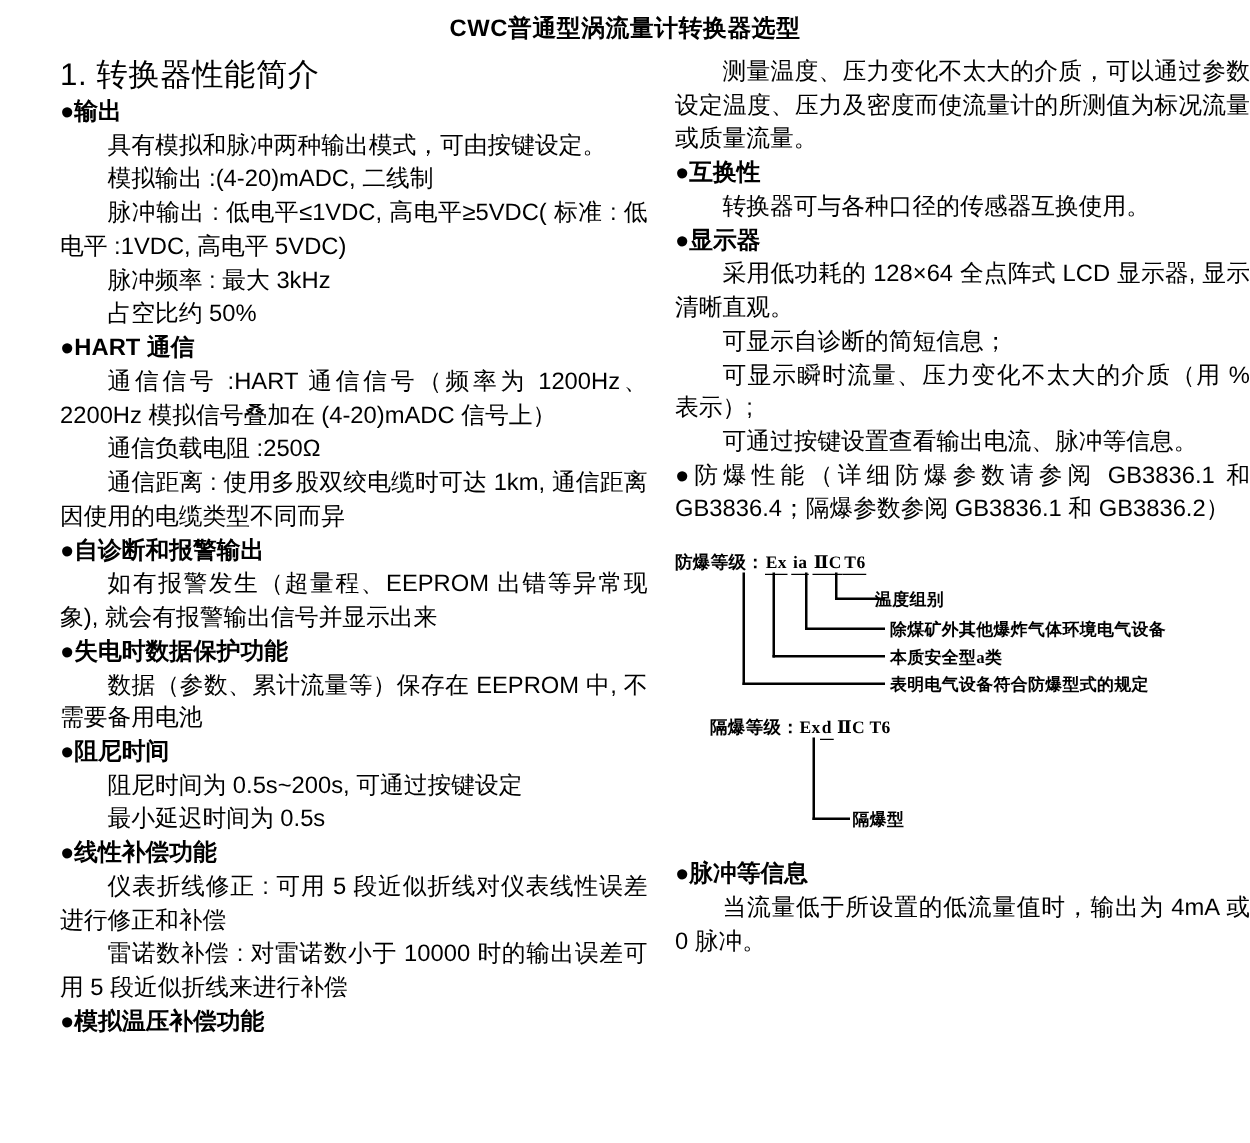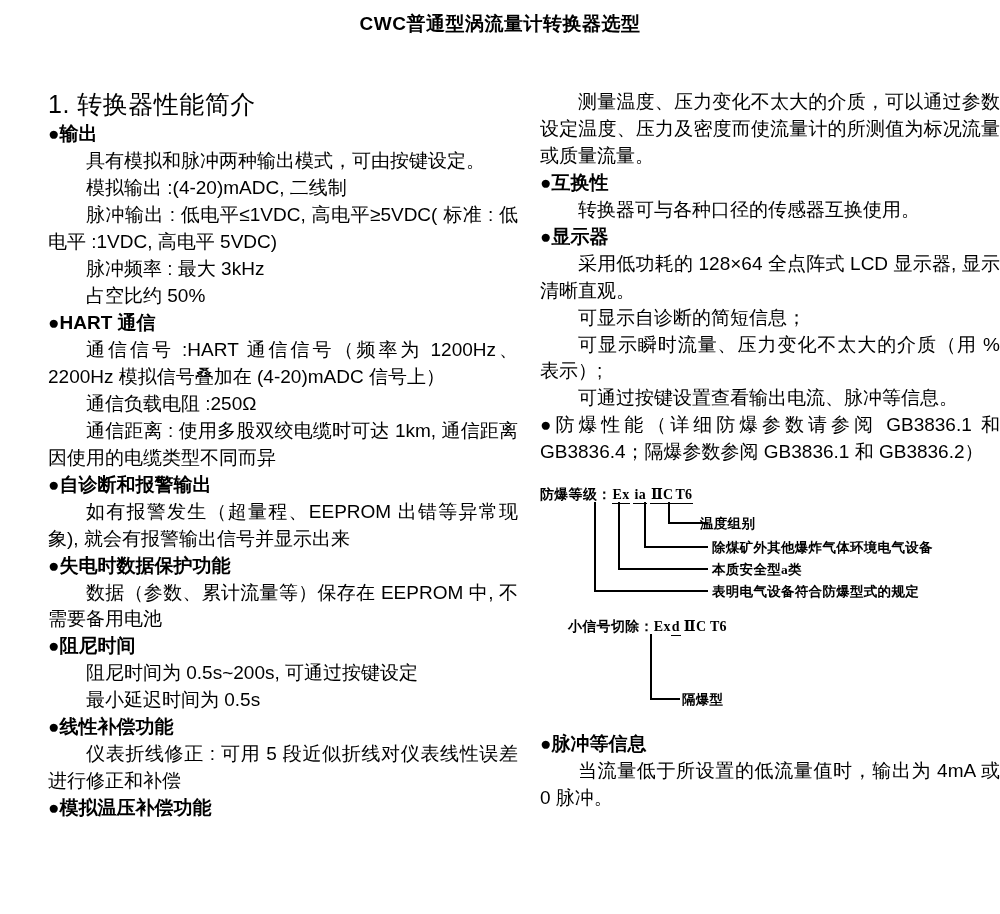--- a/index.html
+++ b/index.html
@@ -29,21 +29,20 @@
   
   .columns {
     display: flex;
     align-items: flex-start;
     padding: 0;
     margin-top: 9px;
   }
   .col {
     width: 470px;
     box-sizing: border-box;
-    margin-top: 44px;
   }
   .col-left  { margin-left: 48px; }
   .col-right { margin-left: 22px; width: 460px; }
 
   .section-number {
     font-size: 25px;
     font-weight: 400;
     line-height: 1.25;
     margin-bottom: 1px;
     letter-spacing: 0.5px;
@@ -135,20 +134,21 @@
 
     <div class="bullet-head">●失电时数据保护功能</div>
     <div class="para indent">数据（参数、累计流量等）保存在 EEPROM 中, 不需要备用电池</div>
 
     <div class="bullet-head">●阻尼时间</div>
     <div class="para indent">阻尼时间为 0.5s~200s, 可通过按键设定</div>
     <div class="para indent">最小延迟时间为 0.5s</div>
 
     <div class="bullet-head">●线性补偿功能</div>
     <div class="para indent">仪表折线修正 : 可用 5 段近似折线对仪表线性误差进行修正和补偿</div>
+    <div class="para indent">雷诺数补偿 : 对雷诺数小于 10000 时的输出误差可用 5 段近似折线来进行补偿</div>
 
     <div class="bullet-head">●模拟温压补偿功能</div>
 
   </div>
 
   <div class="col col-right">
 
     <div class="para indent">测量温度、压力变化不太大的介质，可以通过参数设定温度、压力及密度而使流量计的所测值为标况流量或质量流量。</div>
 
     <div class="bullet-head">●互换性</div>
@@ -181,21 +181,21 @@
       <div class="lead-label" style="left:172px; top:79px;"><span>本质安全型a类</span></div>
 
       <div class="vline" style="left:54px; top:18px; height:90px;"></div>
       <div class="hline" style="left:54px; top:106px; width:114px;"></div>
       <div class="lead-label" style="left:172px; top:101px;">表明电气设备符合防爆型式的规定</div>
     </div>
 
     <div class="diagram diag-2">
 
       <div class="diag-header" style="left:28px; top:4px;">
-        <span>小信号切除：</span><span>Ex</span><span class="code-seg">d</span><span class="gap"></span><span>ⅡC T6</span>
+        <span>隔爆等级：</span><span>Ex</span><span class="code-seg">d</span><span class="gap"></span><span>ⅡC T6</span>
       </div>
 
       <div class="vline" style="left:110px; top:18px; height:66px;"></div>
       <div class="hline" style="left:110px; top:82px; width:30px;"></div>
       <div class="lead-label" style="left:142px; top:77px;">隔爆型</div>
     </div>
 
     <div class="bullet-head">●脉冲等信息</div>
     <div class="para indent">当流量低于所设置的低流量值时，输出为 4mA 或 0 脉冲。</div>
 

